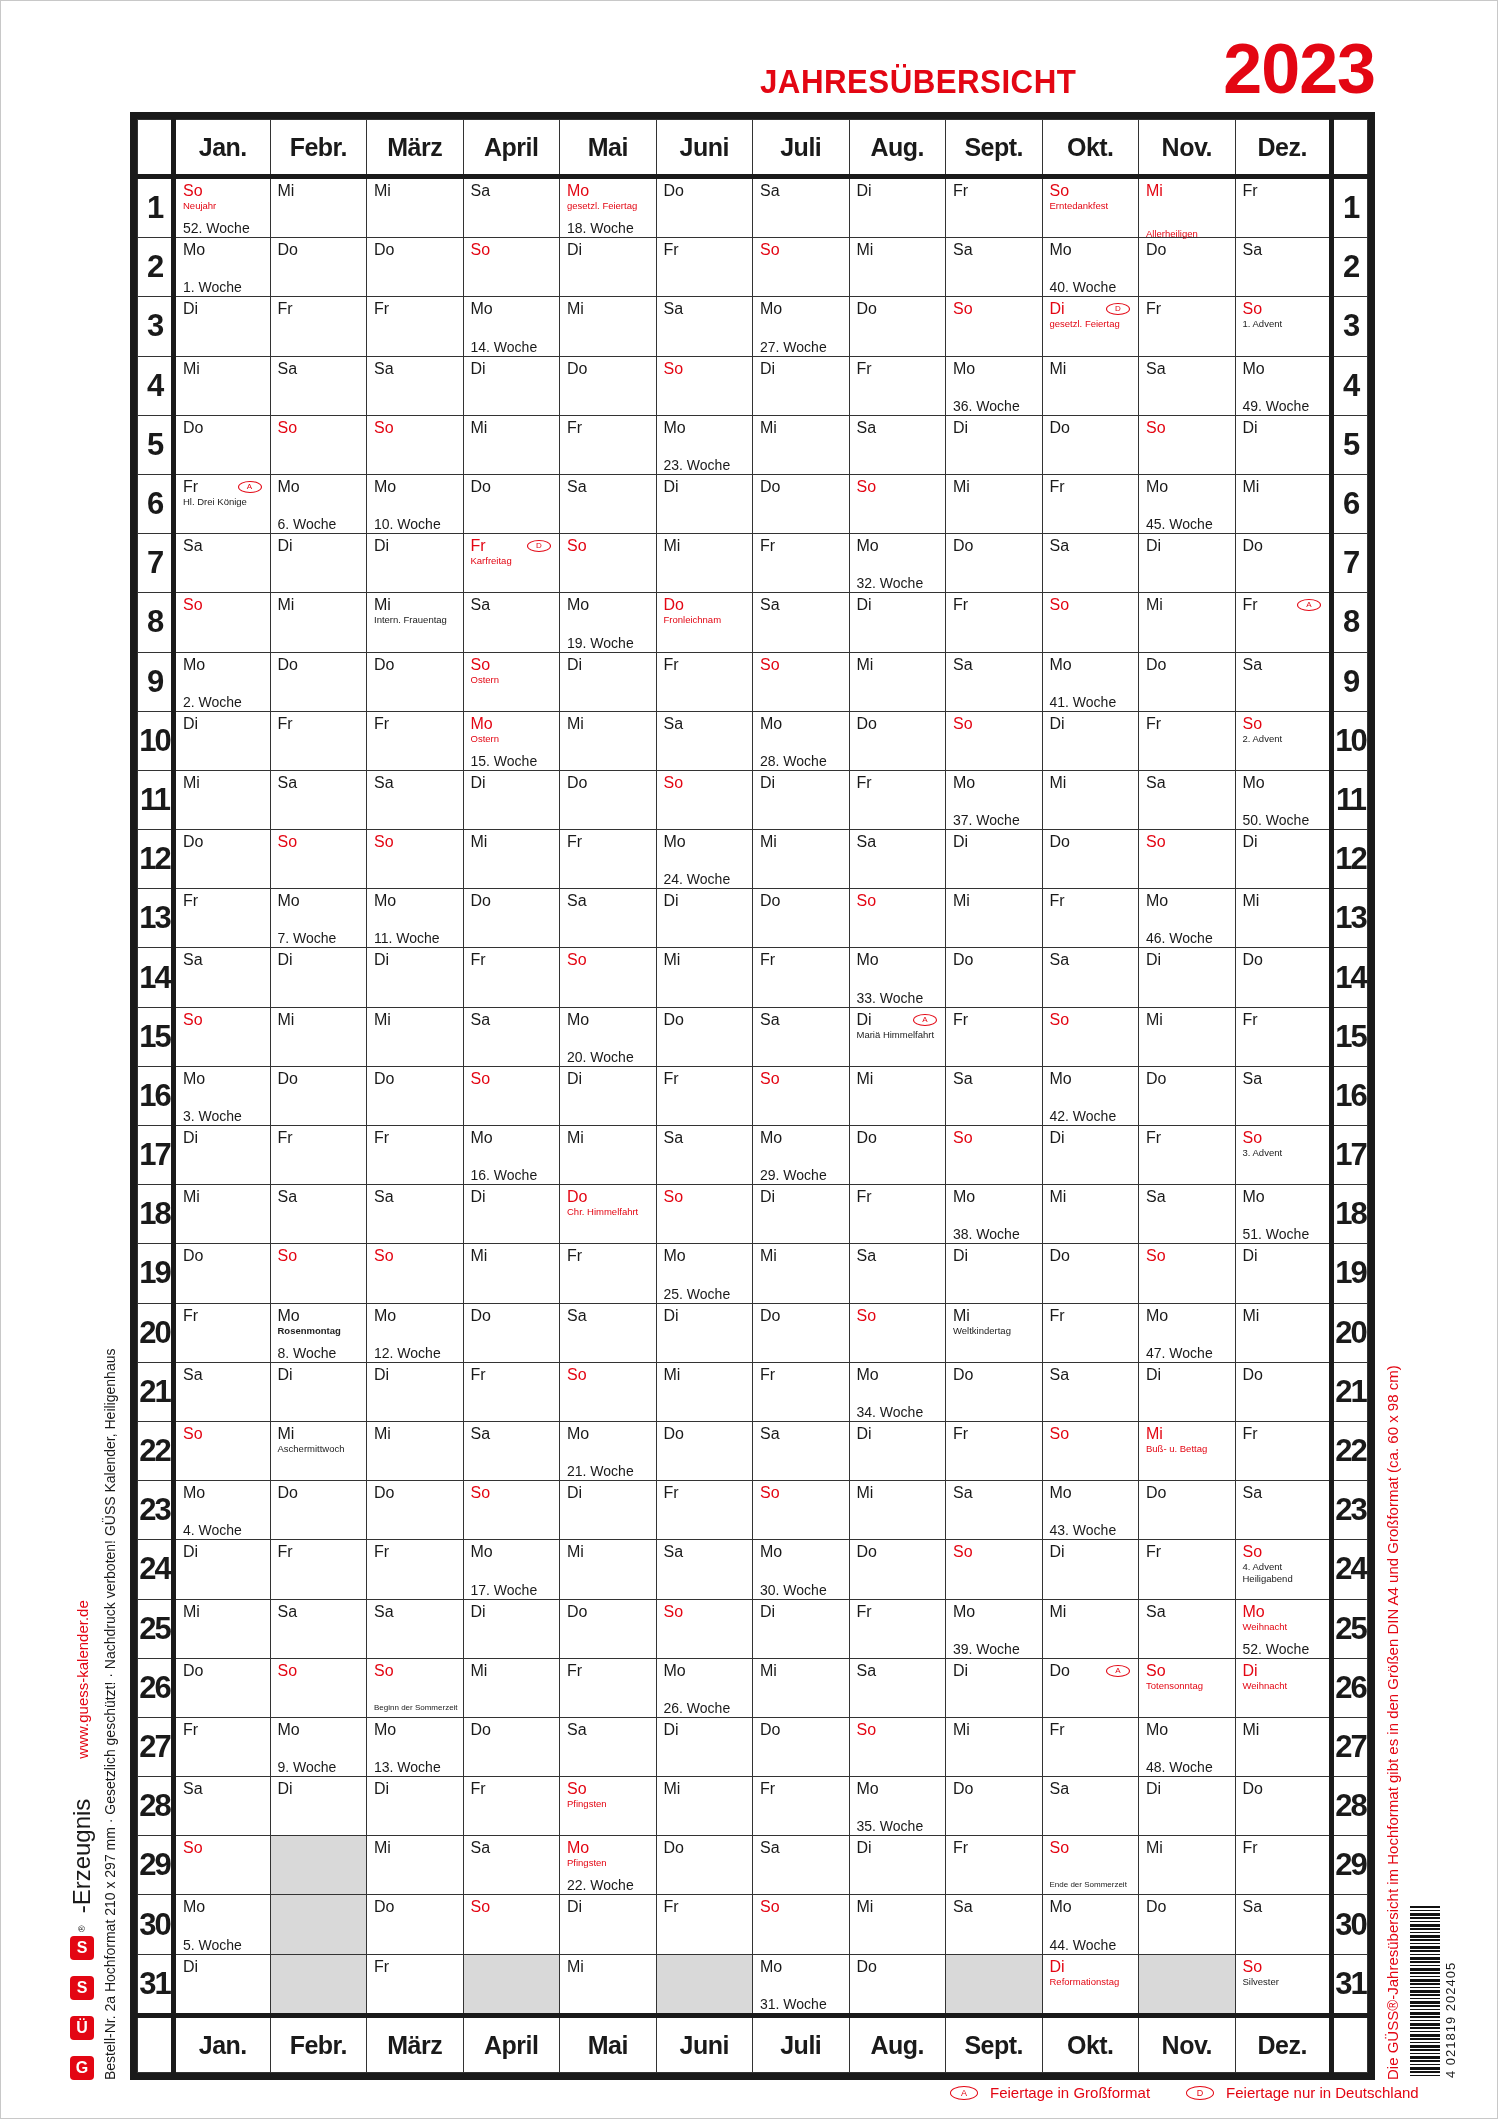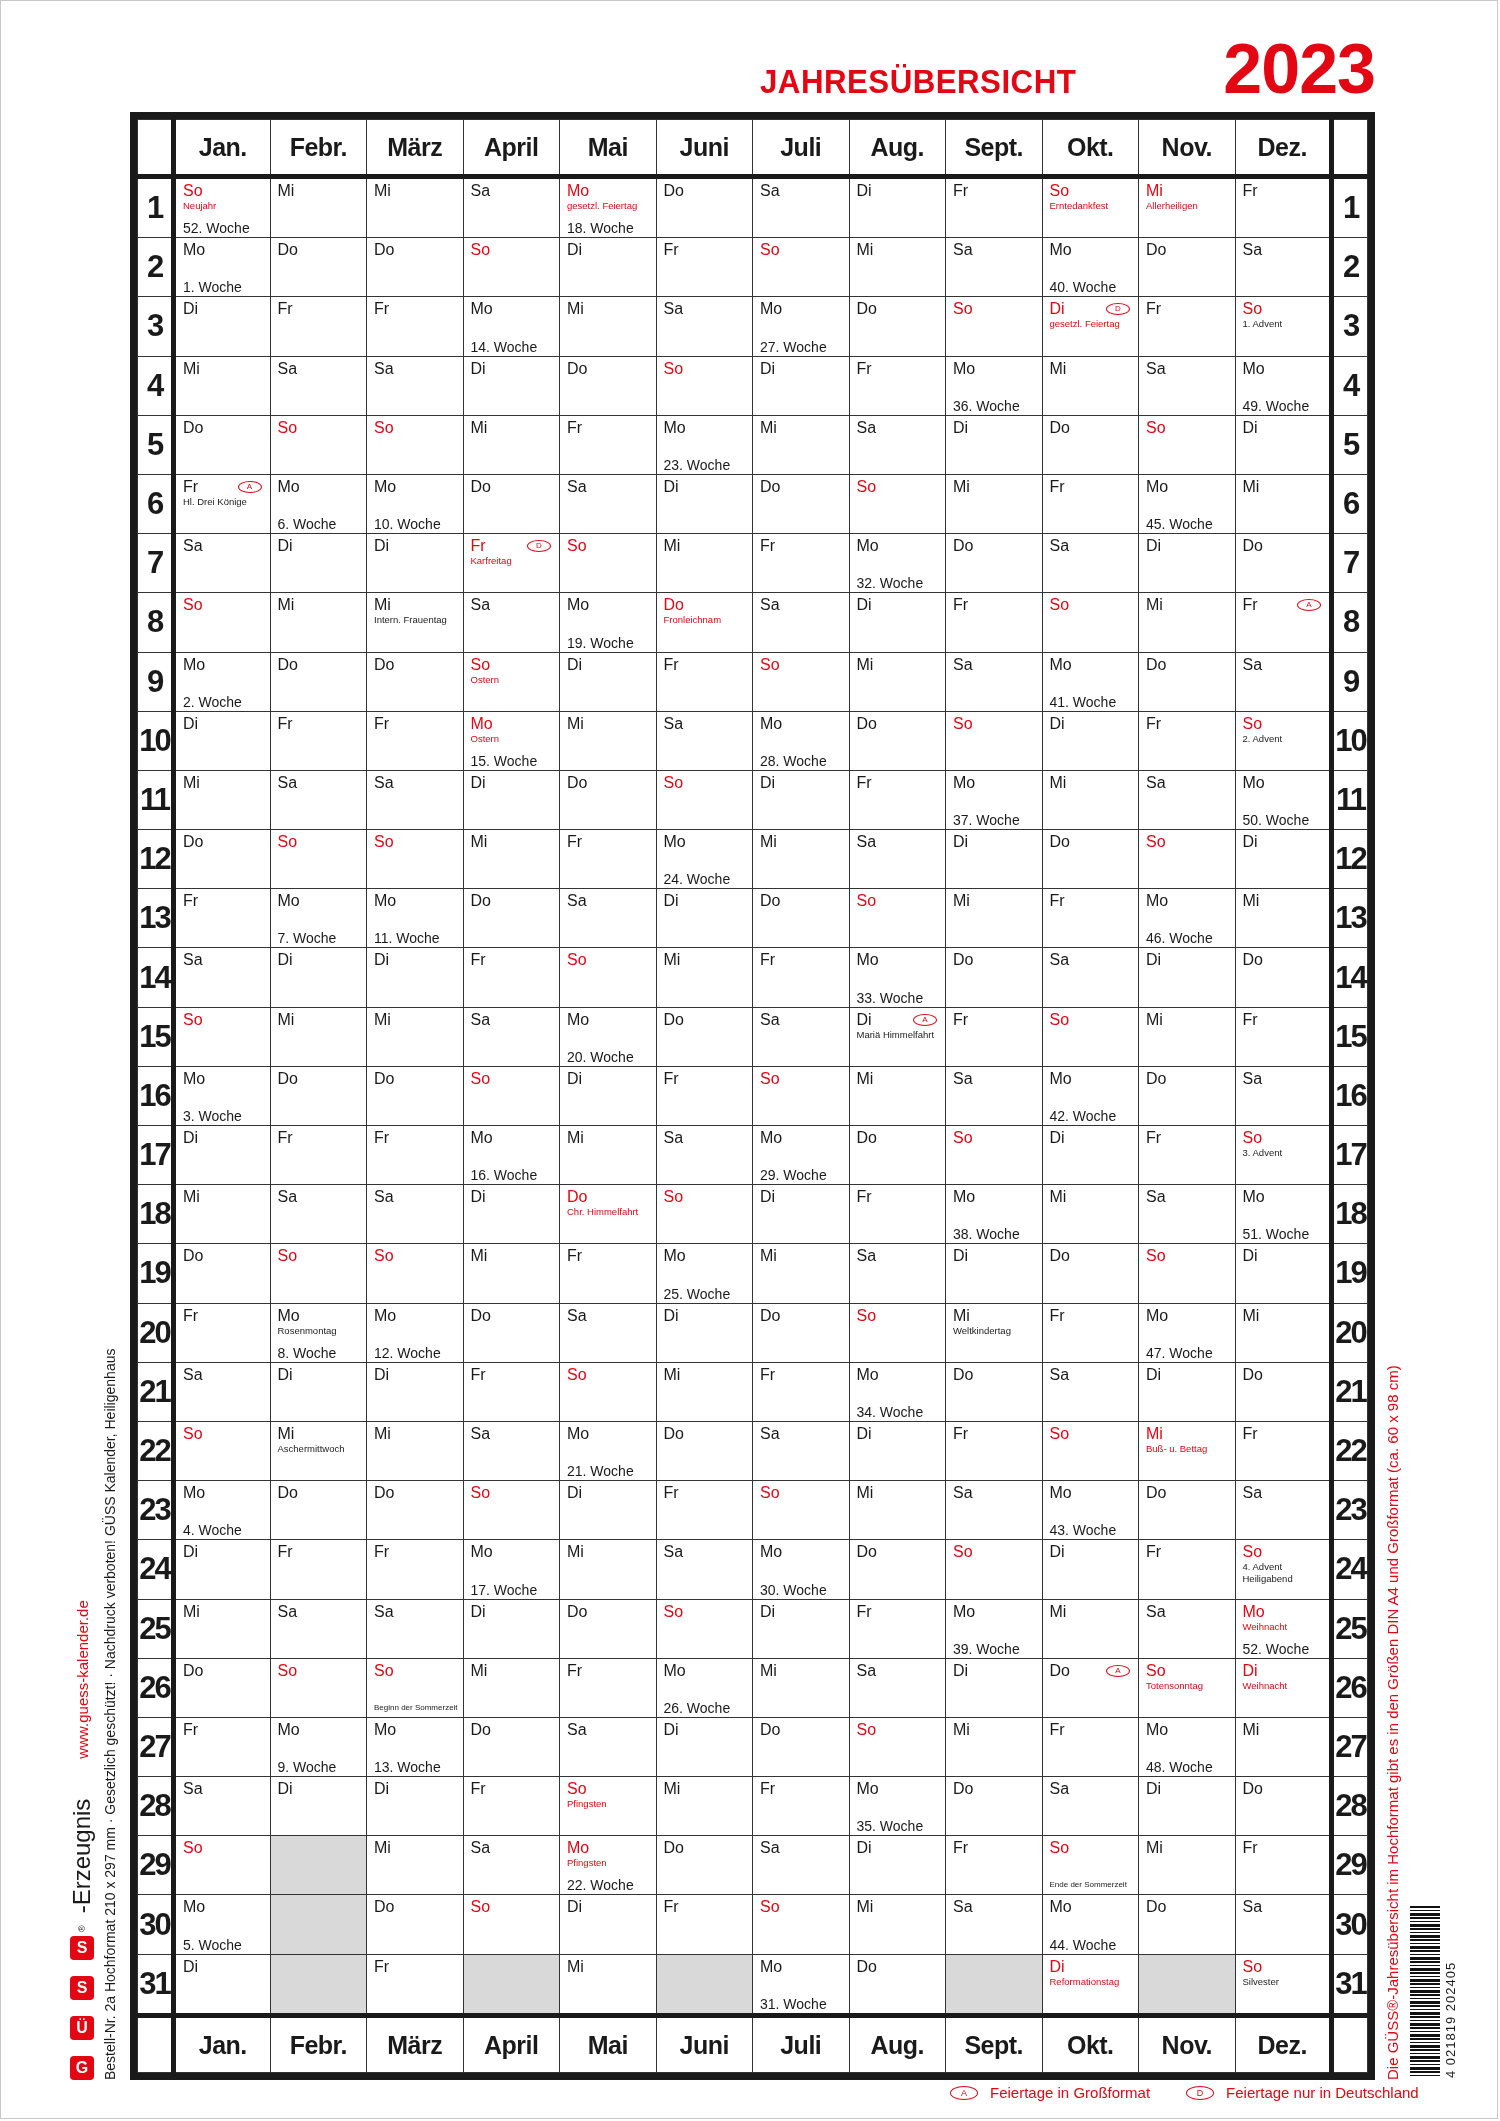--- a/index.html
+++ b/index.html
@@ -120,21 +120,21 @@
           </td>
           <td class="day">
             <span class="wd">Fr</span>
           </td>
           <td class="day">
             <span class="wd red">So</span>
             <span class="note red" style="white-space: pre-line;">Erntedankfest</span>
           </td>
           <td class="day">
             <span class="wd red">Mi</span>
-            <span class="note red" style="white-space: pre-line;">Allerheiligen</span>
+            <span class="note red" style="white-space: pre-line; margin-top: 28px;">Allerheiligen</span>
           </td>
           <td class="day">
             <span class="wd">Fr</span>
           </td>
           <td class="num r">1</td>
         </tr>
         <tr>
           <td class="num l">2</td>
           <td class="day">
             <span class="wd">Mo</span>
@@ -902,21 +902,21 @@
           </td>
           <td class="num r">19</td>
         </tr>
         <tr>
           <td class="num l">20</td>
           <td class="day">
             <span class="wd">Fr</span>
           </td>
           <td class="day">
             <span class="wd">Mo</span>
-            <span class="note" style="white-space: pre-line;">Rosenmontag</span>
+            <span class="note" style="white-space: pre-line; font-weight: bold;">Rosenmontag</span>
             <span class="week">8. Woche</span>
           </td>
           <td class="day">
             <span class="wd">Mo</span>
             <span class="week">12. Woche</span>
           </td>
           <td class="day">
             <span class="wd">Do</span>
           </td>
           <td class="day">

